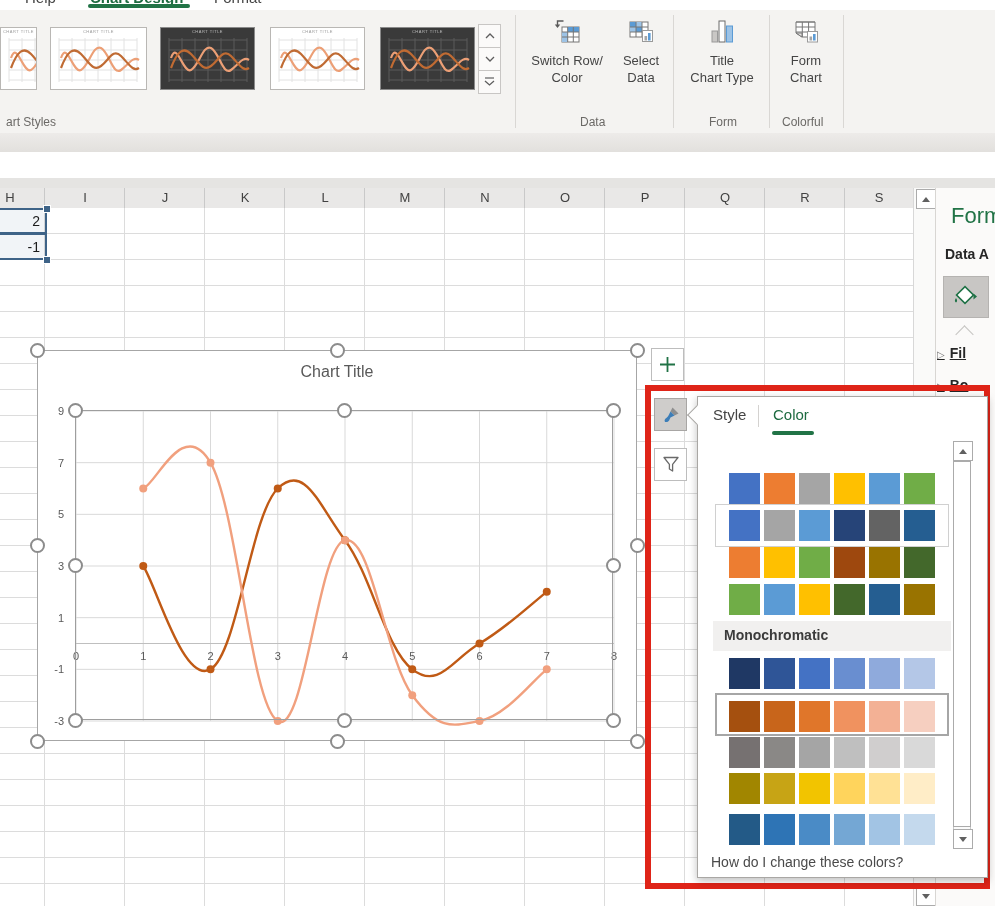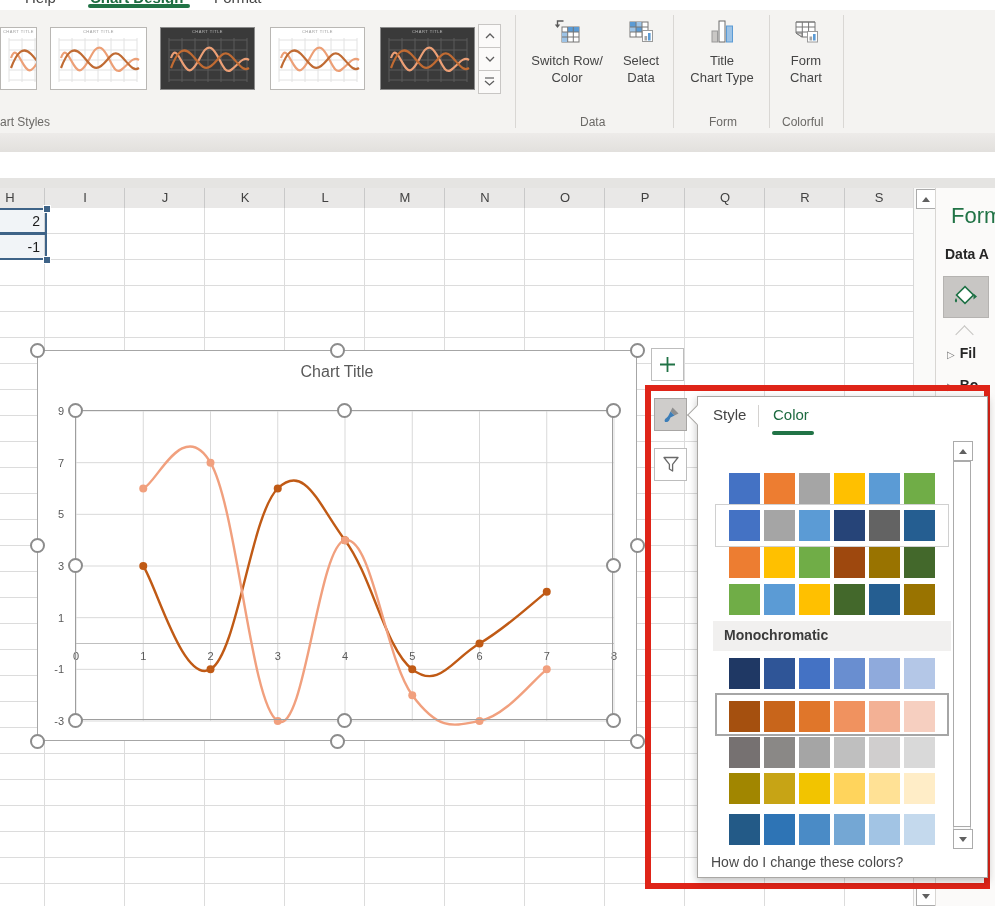--- a/index.html
+++ b/index.html
@@ -73,21 +73,21 @@
   
   #notch{left:690px;top:408px;width:13px;height:13px;background:#fff;border-left:1px solid #A9A7A4;border-bottom:1px solid #A9A7A4;
     transform:rotate(45deg);z-index:41;}
   
   #fpane{left:935px;top:188px;width:60px;height:718px;background:#FBFAF9;border-left:1px solid #D8D6D3;z-index:10;overflow:hidden;}
   #fpane-title{position:absolute;left:15px;top:15px;font-size:22px;color:#217346;white-space:nowrap;}
   #fpane-sub{position:absolute;left:9px;top:58px;font-size:14px;font-weight:bold;color:#262626;white-space:nowrap;}
   #bucketbtn{position:absolute;left:7px;top:88px;width:44px;height:40px;background:#C8C6C4;border:1px solid #B5B3B1;
     display:flex;align-items:center;justify-content:center;}
   #caret{position:absolute;left:22px;top:140px;width:12px;height:12px;border-left:1px solid #C5C3C1;border-top:1px solid #C5C3C1;transform:rotate(45deg);}
-  .fprow{position:absolute;left:11px;font-size:14px;font-weight:bold;color:#262626;white-space:nowrap;}
+  .fprow{position:absolute;left:1px;font-size:14px;font-weight:bold;color:#262626;white-space:nowrap;text-decoration:underline;}
   .fptri{color:#7A7A7A;font-size:10px;font-weight:normal;margin-right:5px;}
 </style>
 </head>
 <body>
 
 <div id="screen">
 
   <div class="abs" id="tabrow">
     <span class="ribtab" style="left:25px">Help</span>
     <span class="ribtab active" style="left:90px">Chart Design</span>
@@ -246,21 +246,21 @@
         <path d="M4 4 H23 M4 9 H23 M4 14 H23 M10.3 4 V19 M16.6 4 V16" stroke="#767676" fill="none"></path>
         <path d="M4 15 L10 15 L10 19 Z" fill="#E8E6E4" stroke="#767676"></path>
         <rect x="15.5" y="13.5" width="10" height="10.5" fill="#fff" stroke="#9A9A9A"></rect>
         <rect x="17.5" y="18.5" width="2.6" height="4" fill="#A6A6A6"></rect>
         <rect x="21" y="16" width="2.6" height="6.5" fill="#5B9BD5"></rect>
       </svg>
       <div class="lbl"><span>Form</span><br>
         <span>Chart</span></div>
     </div>
 
-    <div class="grplbl" style="left:0">art Styles</div>
+    <div class="grplbl" style="left:6px">art Styles</div>
     <div class="grplbl" style="left:580px">Data</div>
     <div class="grplbl" style="left:709px">Form</div>
     <div class="grplbl" style="left:782px">Colorful</div>
   </div>
 
   <div class="abs" id="strip1"></div>
   <div class="abs" id="fxbar"></div>
   <div class="abs" id="strip2"></div>
 
   <div class="abs" id="colheaders">

